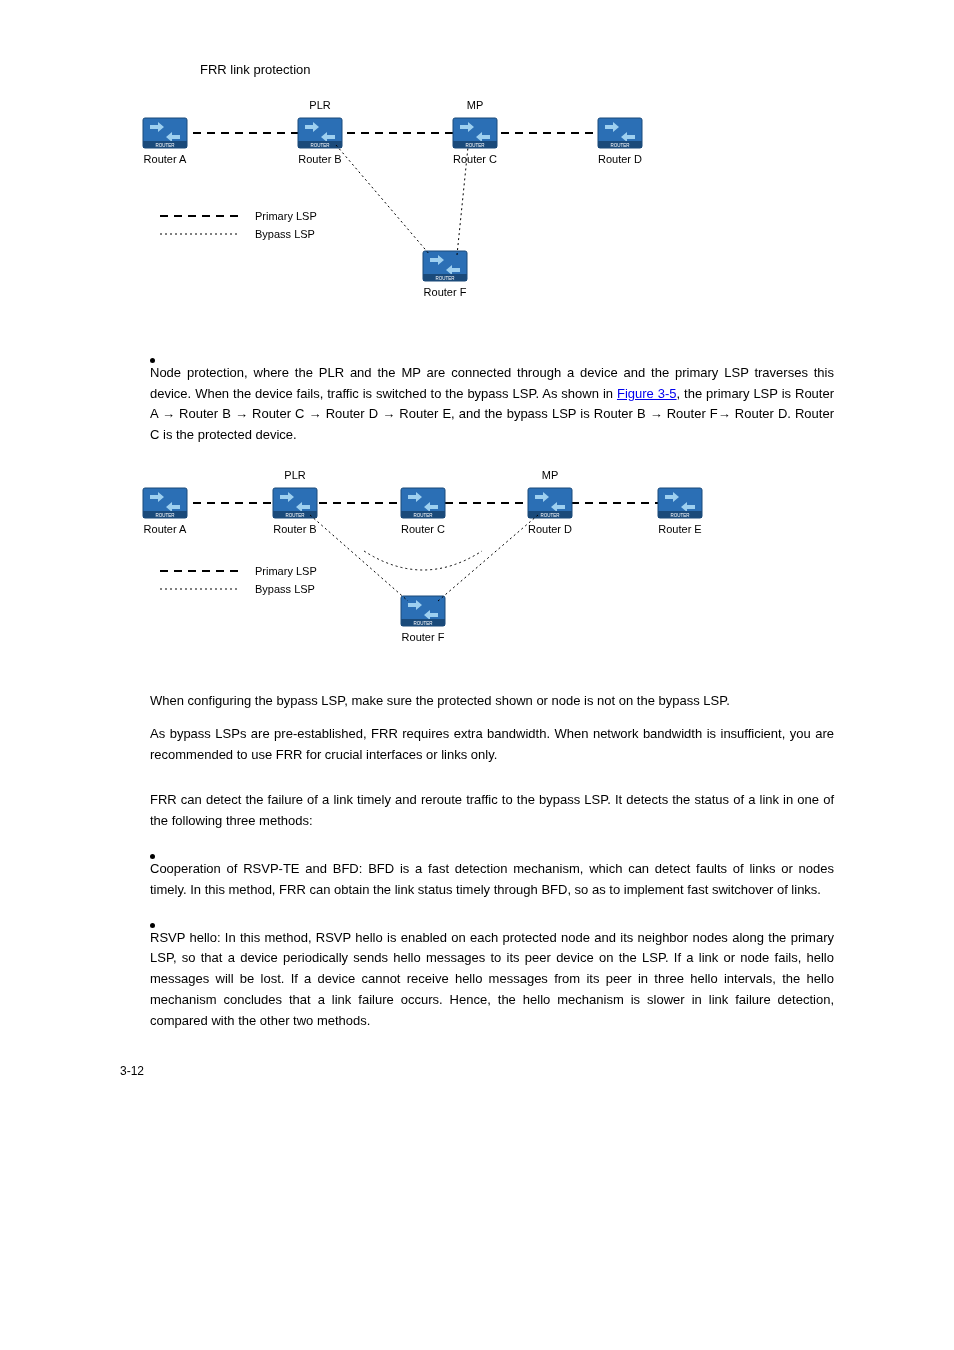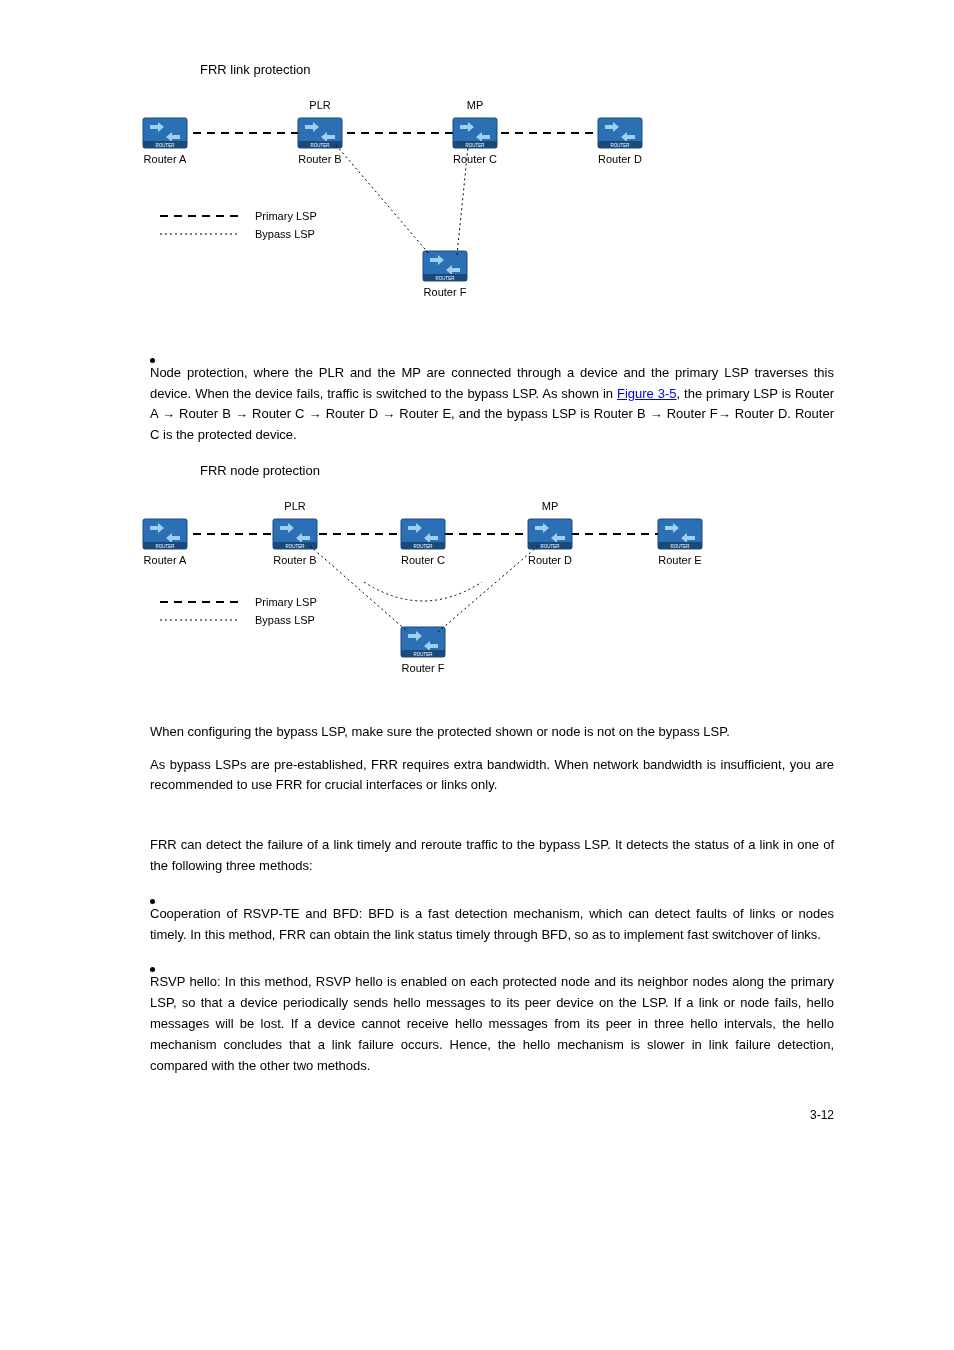--- a/index.html
+++ b/index.html
@@ -57,21 +57,21 @@
 }
 .bullet-text {
   flex: 1;
 }
 .para {
   margin: 12px 0 12px 30px;
   text-align: justify;
 }
 .link { color: #0000EE; text-decoration: underline; }
 .pagenum {
-  text-align: right;
+  text-align: left;
   font-size: 12px;
   margin-top: 30px;
 }
 </style>
 </head>
 <body>
 
 <div class="page">
 
 <div class="fig-caption">FRR link protection</div>
@@ -116,21 +116,20 @@
 </svg>
 </div>
 
 <div class="bullet-item">
   <div class="bullet-dot"></div>
   <div class="bullet-text">
     <span>Node protection, where the PLR and the MP are connected through a device and the primary LSP traverses this device. When the device fails, traffic is switched to the bypass LSP. As shown in </span><a href="#" class="link">Figure 3-5</a><span>, the primary LSP is Router A → Router B → Router C → Router D → Router E, and the bypass LSP is Router B → Router F→ Router D. Router C is the protected device.</span>
   </div>
 </div>
 
-<div class="fig-caption">FRR node protection</div>
 
 <div class="diagram">
 <svg width="610" height="200" viewBox="0 0 610 200">
 
   <line x1="45" y1="42" x2="560" y2="42" stroke="#000" stroke-width="2" stroke-dasharray="8 6"></line>
 
   <use href="#router" x="45" y="42"></use>
   <use href="#router" x="175" y="42"></use>
   <use href="#router" x="303" y="42"></use>
   <use href="#router" x="430" y="42"></use>
@@ -154,21 +153,21 @@
 
   <line x1="40" y1="110" x2="120" y2="110" stroke="#000" stroke-width="2" stroke-dasharray="8 6"></line>
   <text class="legend-label" x="135" y="114">Primary LSP</text>
   <line x1="40" y1="128" x2="120" y2="128" stroke="#000" stroke-width="1" stroke-dasharray="2 3"></line>
   <text class="legend-label" x="135" y="132">Bypass LSP</text>
 </svg>
 </div>
 
 <div class="para">When configuring the bypass LSP, make sure the protected shown or node is not on the bypass LSP.</div>
 <div class="para">As bypass LSPs are pre-established, FRR requires extra bandwidth. When network bandwidth is insufficient, you are recommended to use FRR for crucial interfaces or links only.</div>
-<div class="para" style="margin-top:39px">FRR can detect the failure of a link timely and reroute traffic to the bypass LSP. It detects the status of a link in one of the following three methods:</div>
+<div class="para" style="margin-top:25px">FRR can detect the failure of a link timely and reroute traffic to the bypass LSP. It detects the status of a link in one of the following three methods:</div>
 
 <div class="bullet-item">
   <div class="bullet-dot"></div>
   <div class="bullet-text">Cooperation of RSVP-TE and BFD: BFD is a fast detection mechanism, which can detect faults of links or nodes timely. In this method, FRR can obtain the link status timely through BFD, so as to implement fast switchover of links.</div>
 </div>
 <div class="bullet-item">
   <div class="bullet-dot"></div>
   <div class="bullet-text">RSVP hello: In this method, RSVP hello is enabled on each protected node and its neighbor nodes along the primary LSP, so that a device periodically sends hello messages to its peer device on the LSP. If a link or node fails, hello messages will be lost. If a device cannot receive hello messages from its peer in three hello intervals, the hello mechanism concludes that a link failure occurs. Hence, the hello mechanism is slower in link failure detection, compared with the other two methods.</div>
 </div>
 

